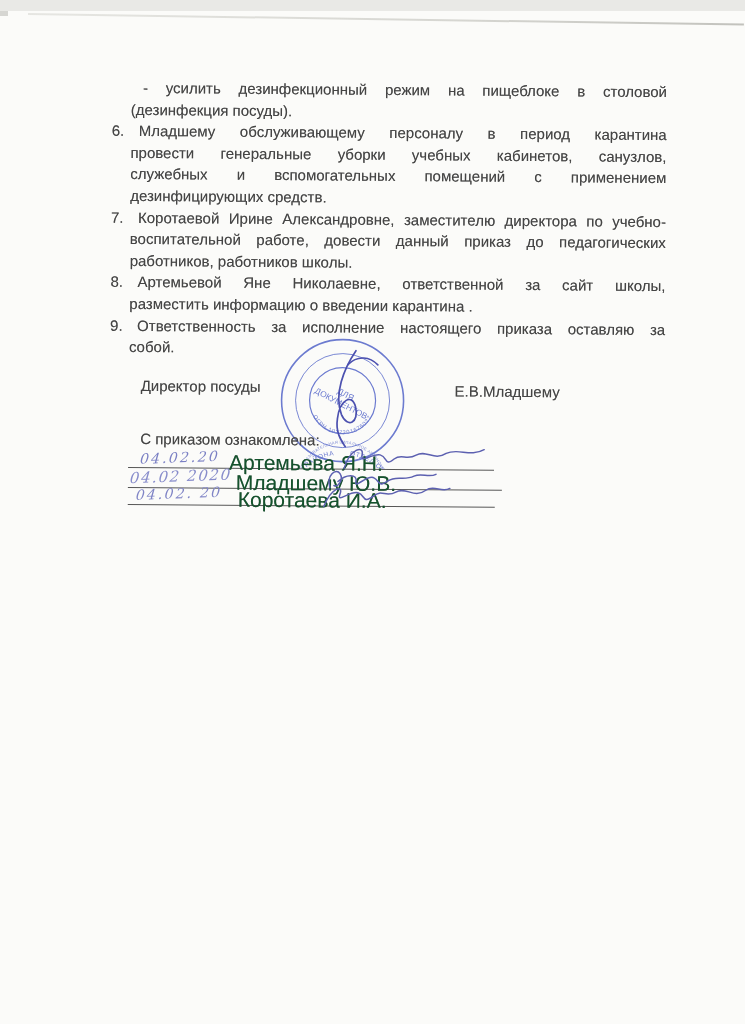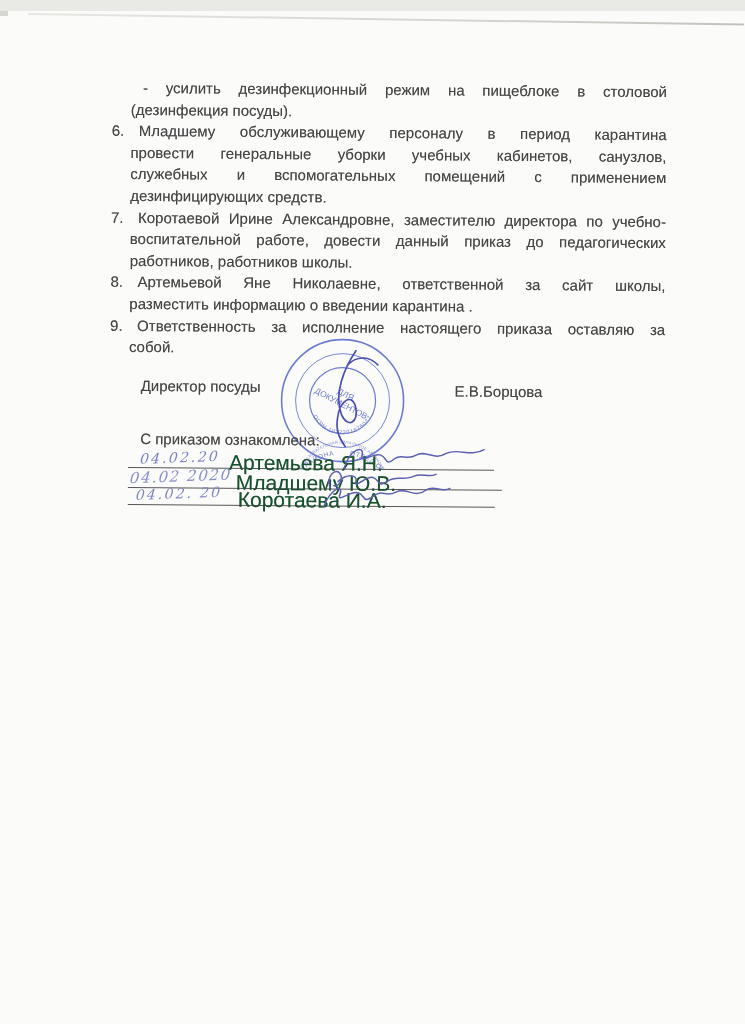--- a/index.html
+++ b/index.html
@@ -96,21 +96,21 @@
       </div>
 
       <div class="item">
         <span class="num">9.</span>
         <div class="line first">Ответственность за исполнение настоящего  приказа оставляю за</div>
         <div class="line">собой.</div>
       </div>
     </div>
 
     <div class="abs lbl-director">Директор посуды</div>
-    <div class="abs nm-director">Е.В.Борцова</div>
+    <div class="abs nm-director">Е.В.Младшему</div>
 
     <svg class="stamp" width="136" height="136" viewBox="0 0 136 136">
       <g fill="none" stroke="#4d5fc7">
         <circle cx="68" cy="68" r="61" stroke-width="1.6"></circle>
         <circle cx="68" cy="68" r="47" stroke-width="0.9"></circle>
         <circle cx="68" cy="68" r="33" stroke-width="1.2"></circle>
       </g>
       <defs>
         <path id="p-outer" d="M68,122 A54,54 0 1 1 67.9,122"></path>
         <path id="p-mid" d="M68,111 A43,43 0 1 1 67.9,111"></path>

